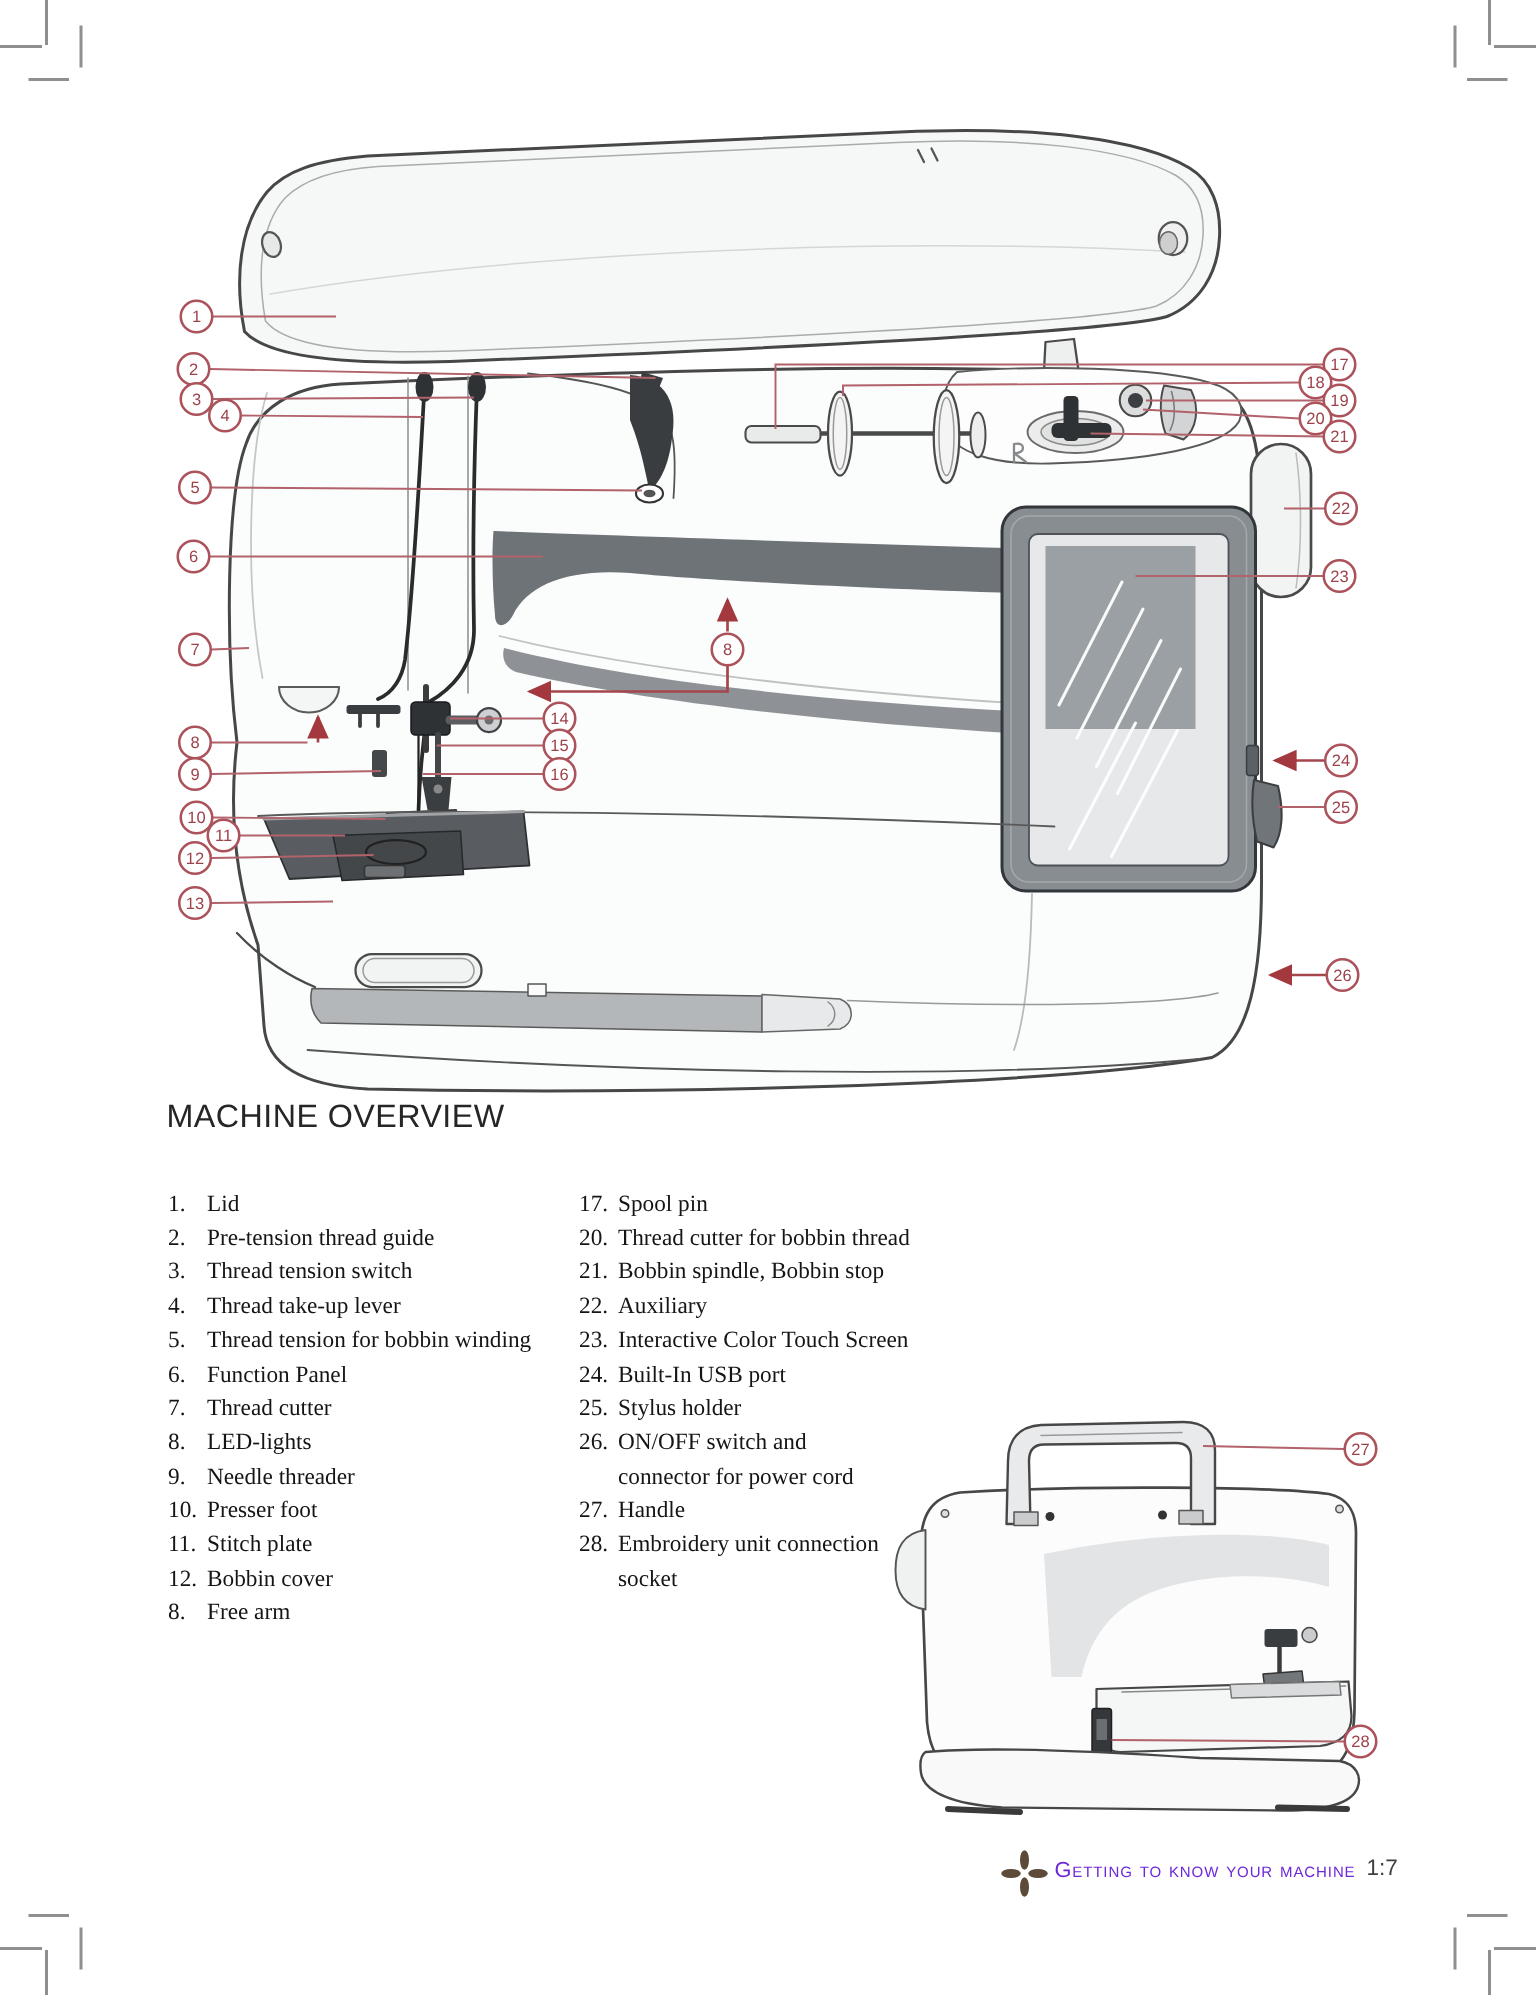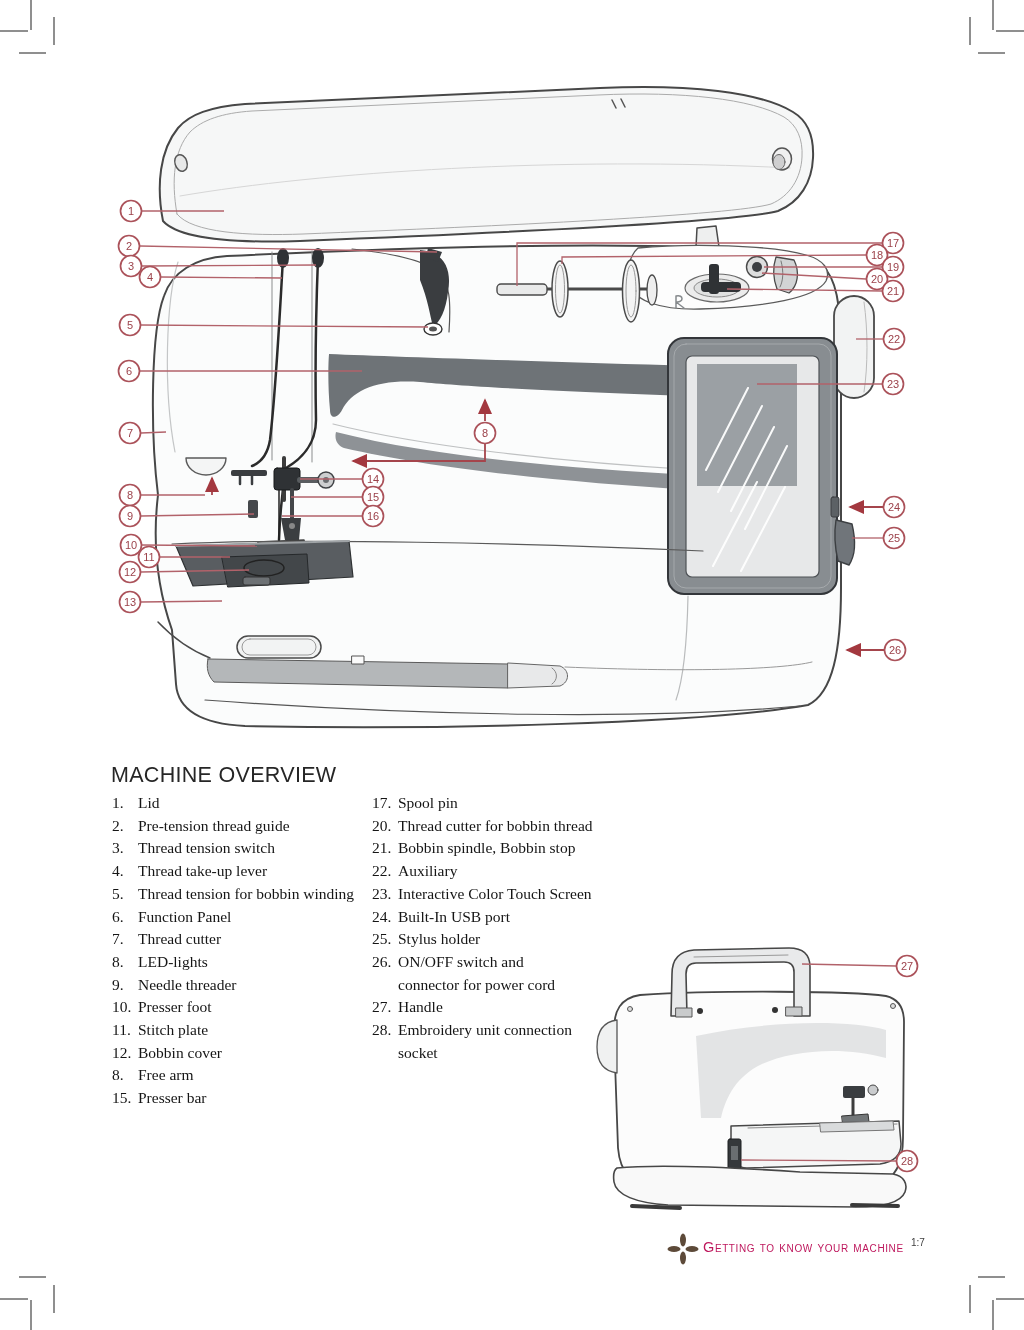--- a/index.html
+++ b/index.html
@@ -7,31 +7,31 @@
         font-family:"Liberation Sans",sans-serif;}
   
   .crop{position:absolute;background:#8f8f8f;}
   
   .diagram{position:absolute;left:0;top:0;}
   .co circle{fill:#ffffff;stroke:#ab525a;stroke-width:1.7;}
   .co text{font-family:"Liberation Sans",sans-serif;font-size:11px;fill:#9c424b;text-anchor:middle;}
   .leads line,.leads polyline{stroke:#b2626a;stroke-width:1.3;fill:none;}
   .leads .arrowline{stroke:#a5454c;stroke-width:1.8;}
   
-  .title{position:absolute;left:111px;top:763px;font-size:21.5px;letter-spacing:0.3px;color:#262626;}
+  .title{position:absolute;left:111px;top:732px;font-size:21.5px;letter-spacing:0.3px;color:#262626;}
   .col{position:absolute;top:792px;font-family:"Liberation Serif",serif;font-size:15.5px;color:#151515;}
   .col-left{left:112px;width:270px;}
-  .col-right{left:372px;width:240px;}
+  .col-right{left:386px;width:240px;}
   .li{display:flex;line-height:22.7px;}
   .num{flex:0 0 26px;}
   .label{flex:1;white-space:pre-line;}
   
   .footer-label{position:absolute;left:703px;top:1239px;font-variant:small-caps;
-    font-size:14.5px;letter-spacing:0.6px;color:#be185d;}
-  .footer-page{position:absolute;left:911px;top:1237px;font-size:10px;color:#3f3f3f;}
+    font-size:14.5px;letter-spacing:0.6px;color:#6d28d9;}
+  .footer-page{position:absolute;left:911px;top:1237px;font-size:15px;color:#3f3f3f;}
   .flower{position:absolute;left:667px;top:1233px;}
 </style>
 </head>
 <body>
 
 <div class="page">
 
   <div>
     <div class="crop" style="left:30px;top:0;width:2px;height:30px;"></div>
     <div class="crop" style="left:0;top:30px;width:28px;height:2px;"></div>
@@ -407,24 +407,20 @@
         <span class="label">Stitch plate</span>
       </div>
       <div class="li">
         <span class="num">12.</span>
         <span class="label">Bobbin cover</span>
       </div>
       <div class="li">
         <span class="num">8.</span>
         <span class="label">Free arm</span>
       </div>
-      <div class="li">
-        <span class="num">15.</span>
-        <span class="label">Presser bar</span>
-      </div>
     </div>
 
   <div class="col col-right">
 
   <div class="li">
         <span class="num">17.</span>
         <span class="label">Spool pin</span>
       </div>
       <div class="li">
         <span class="num">20.</span>

